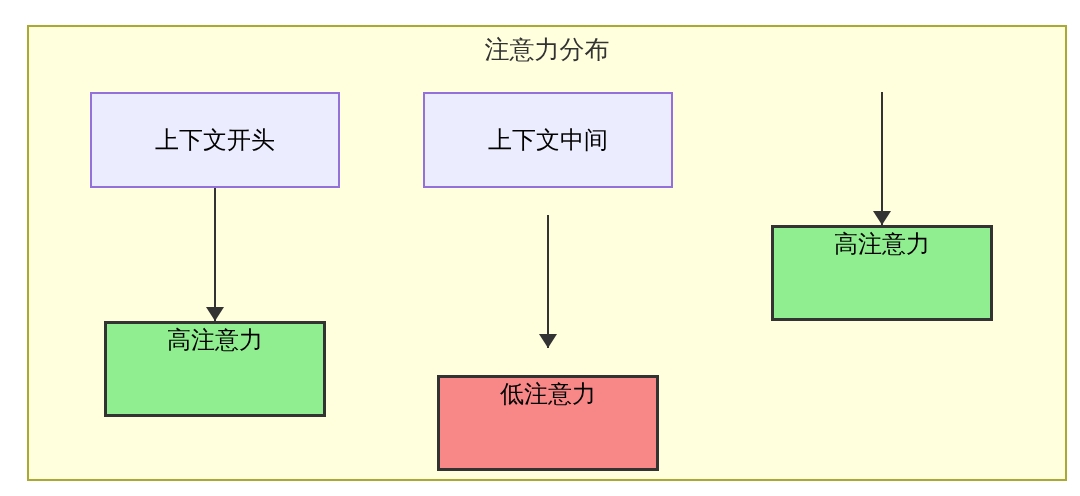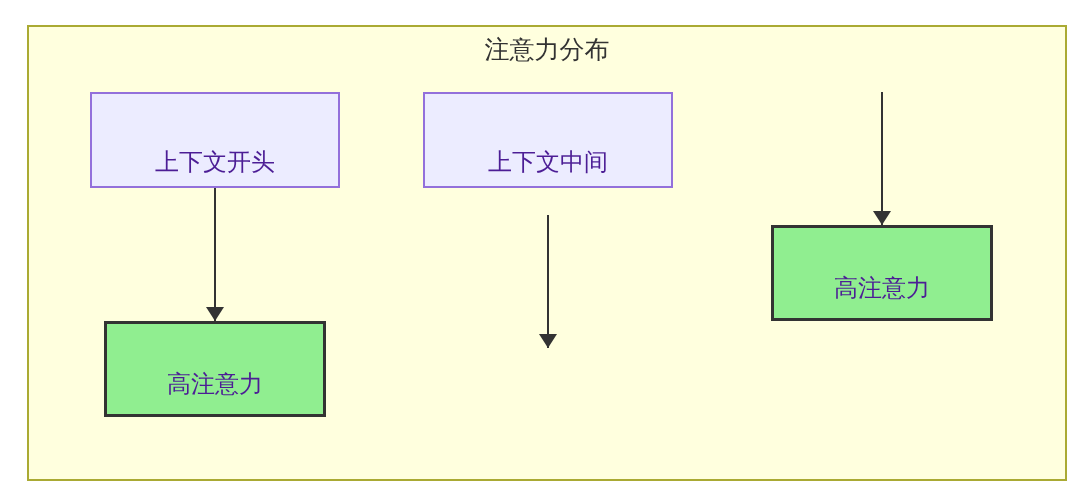--- a/index.html
+++ b/index.html
@@ -81,22 +81,21 @@
     height: 96px;
     box-sizing: border-box;
     border: 3px solid #333333;
     display: flex;
     align-items: flex-start;
     justify-content: center;
     font-size: 24px;
   }
   .node-label {
     white-space: nowrap;
-    color: #4c1d95;
-    margin-top: 44px;
+    color: #000000;
   }
 </style>
 </head>
 <body>
 
 <div class="canvas">
   <div class="cluster" style="background-color: rgb(255, 255, 222); border-color: rgb(170, 170, 51); padding-left: 16px;">
 
     <div class="cluster-title">注意力分布</div>
 
@@ -112,20 +111,23 @@
       </div>
     </div>
 
     <div class="col col-1">
       <div class="top-node" style="background-color: rgb(236, 236, 255); border-color: rgb(147, 112, 219);">
         <span class="node-label">上下文中间</span>
       </div>
       <div class="edge" style="background-color: rgb(51, 51, 51);">
         <div class="arrowhead"></div>
       </div>
+      <div class="bottom-node" style="border-color: rgb(51, 51, 51); background-color: rgb(248, 136, 136);">
+        <span class="node-label">低注意力</span>
+      </div>
     </div>
 
     <div class="col col-2">
       <div class="edge" style="background-color: rgb(51, 51, 51);">
         <div class="arrowhead"></div>
       </div>
       <div class="bottom-node" style="border-color: rgb(51, 51, 51); background-color: rgb(144, 238, 144);">
         <span class="node-label">高注意力</span>
       </div>
     </div>

